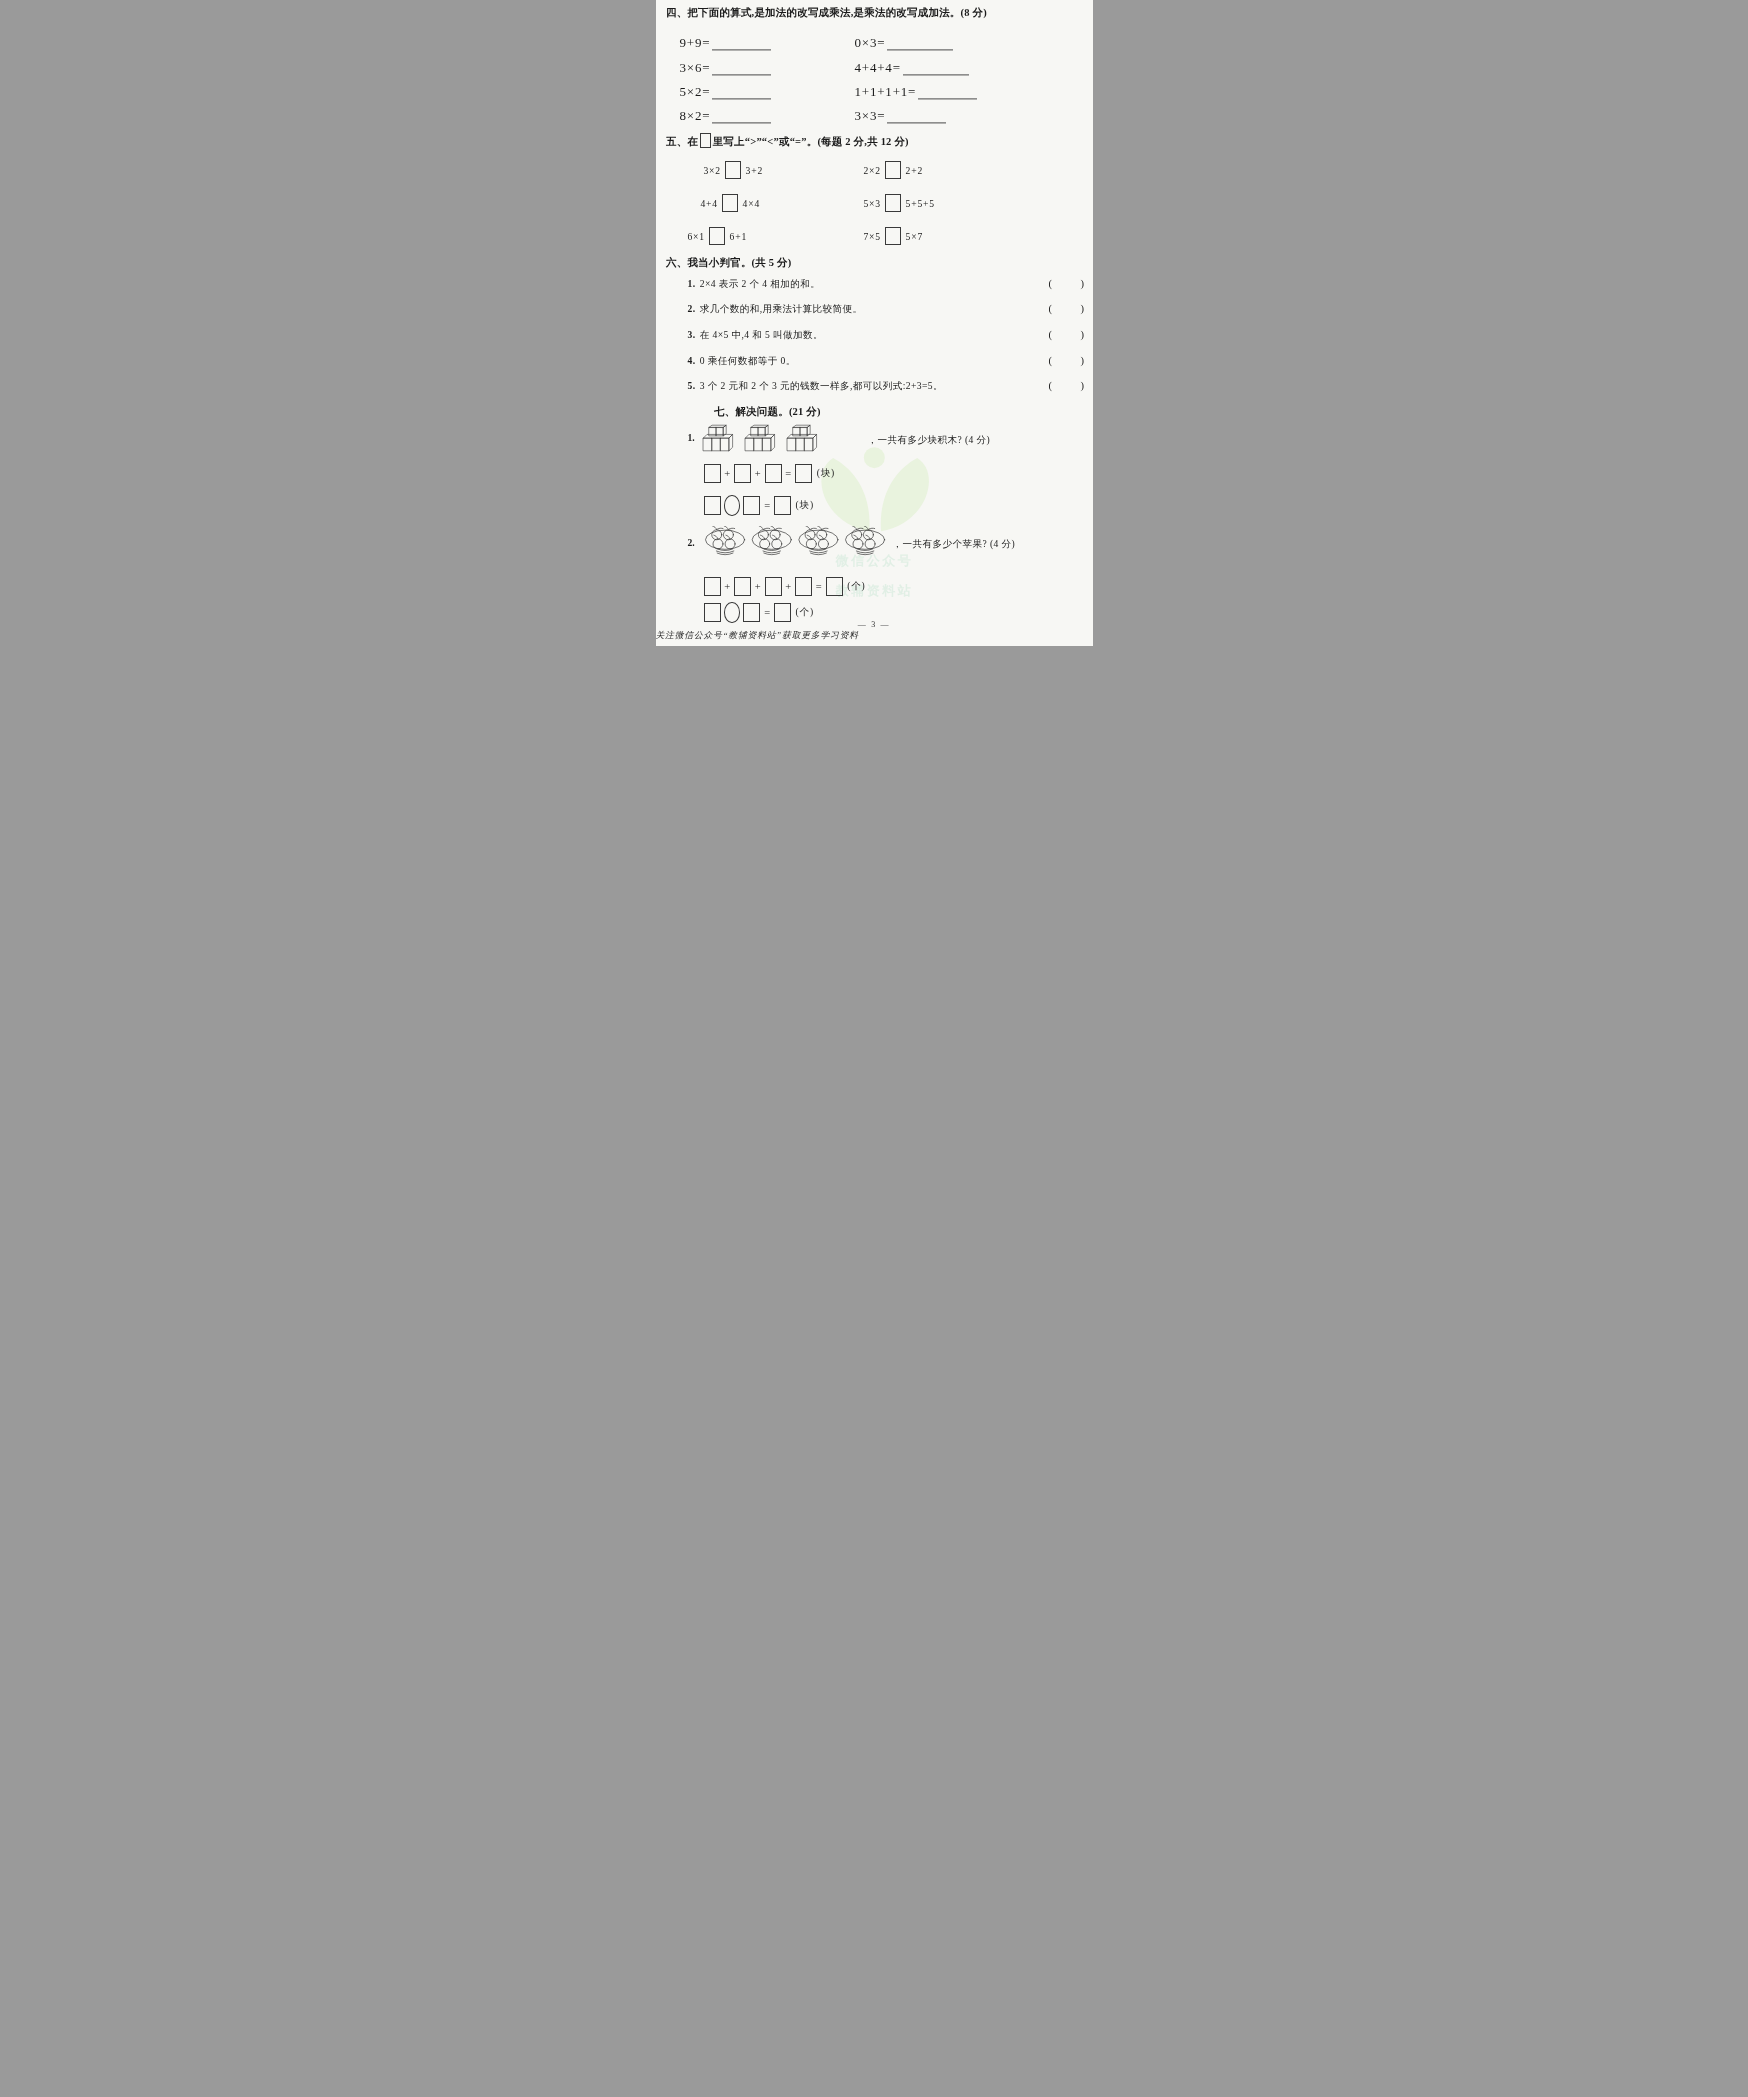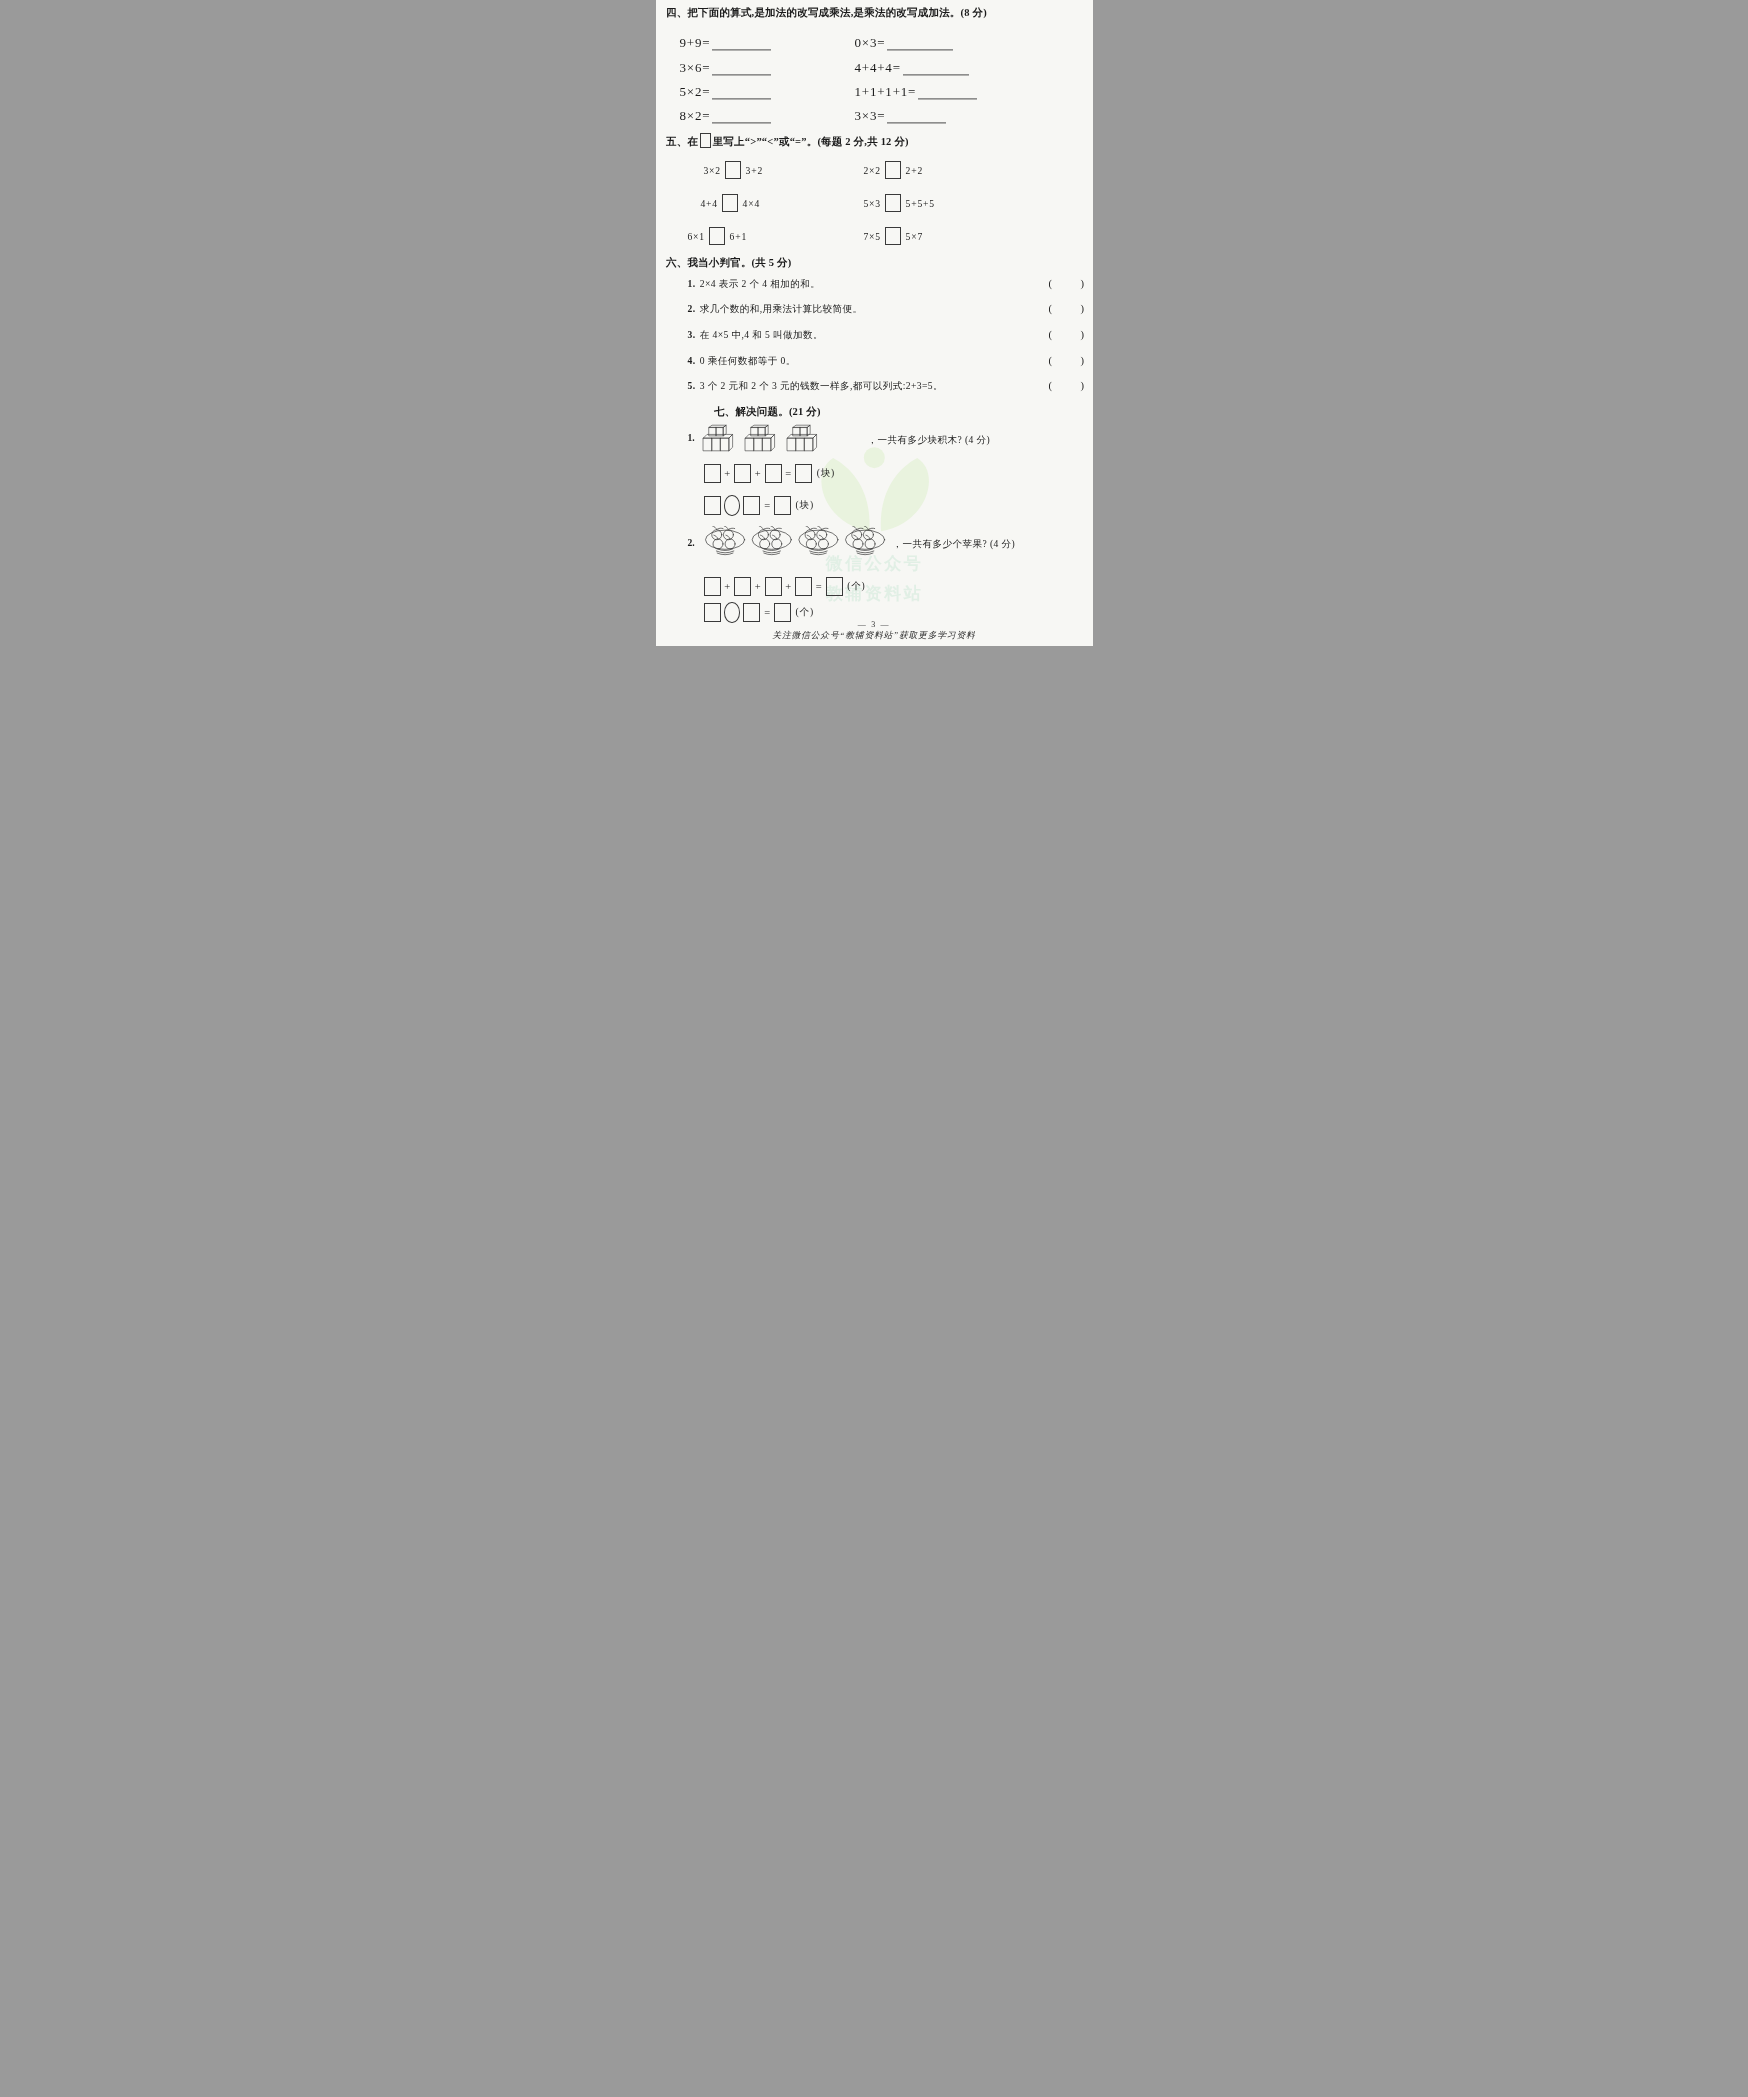--- a/index.html
+++ b/index.html
@@ -29,24 +29,24 @@
   .qtext{position:absolute;font-size:9.6px;letter-spacing:0.4px;white-space:nowrap;}
   .eq-row{position:absolute;display:flex;align-items:center;gap:3.8px;}
   .ans-box{width:15px;height:17px;border:0.8px solid #3a3a3a;flex:0 0 auto;background:transparent;}
   .ellipse{width:13.4px;height:18.5px;border:0.8px solid #3a3a3a;border-radius:50%;flex:0 0 auto;}
   .op{font-size:10.5px;color:#222;}
   .unit{font-size:9.6px;margin-left:0.8px;letter-spacing:0.8px;}
   
   .line-art{stroke:#2f2f2f;stroke-width:1.6;fill:none;stroke-linecap:round;stroke-linejoin:round;}
   
   .wm-text{width:126px;text-align:center;font-family:"Liberation Sans",sans-serif;
-    font-weight:bold;font-size:17px;letter-spacing:2.5px;color:#e1efe5;white-space:nowrap;}
+    font-weight:bold;font-size:13px;letter-spacing:2.5px;color:#e1efe5;white-space:nowrap;}
   
   .page-num{position:absolute;left:0;width:437px;text-align:center;font-size:8px;letter-spacing:1.7px;color:#333;}
-  .foot-note{position:absolute;left:0;width:437px;text-align:center;font-size:8.8px;
+  .foot-note{position:absolute;left:0;width:437px;font-size:8.8px;
     font-style:italic;color:#2b2b2b;letter-spacing:0.8px;}
 </style>
 </head>
 <body>
 
 <div class="page">
 
   <svg class="wm" style="left:162px;top:447px;" width="116" height="86" viewBox="0 0 276 204">
     <circle cx="134" cy="25" r="25" fill="#e9f3de"></circle>
     <path d="M122,200 C60,190 10,142 8,82 C8,56 18,38 36,26 C92,56 128,118 122,200 Z" fill="#e9f3de"></path>

